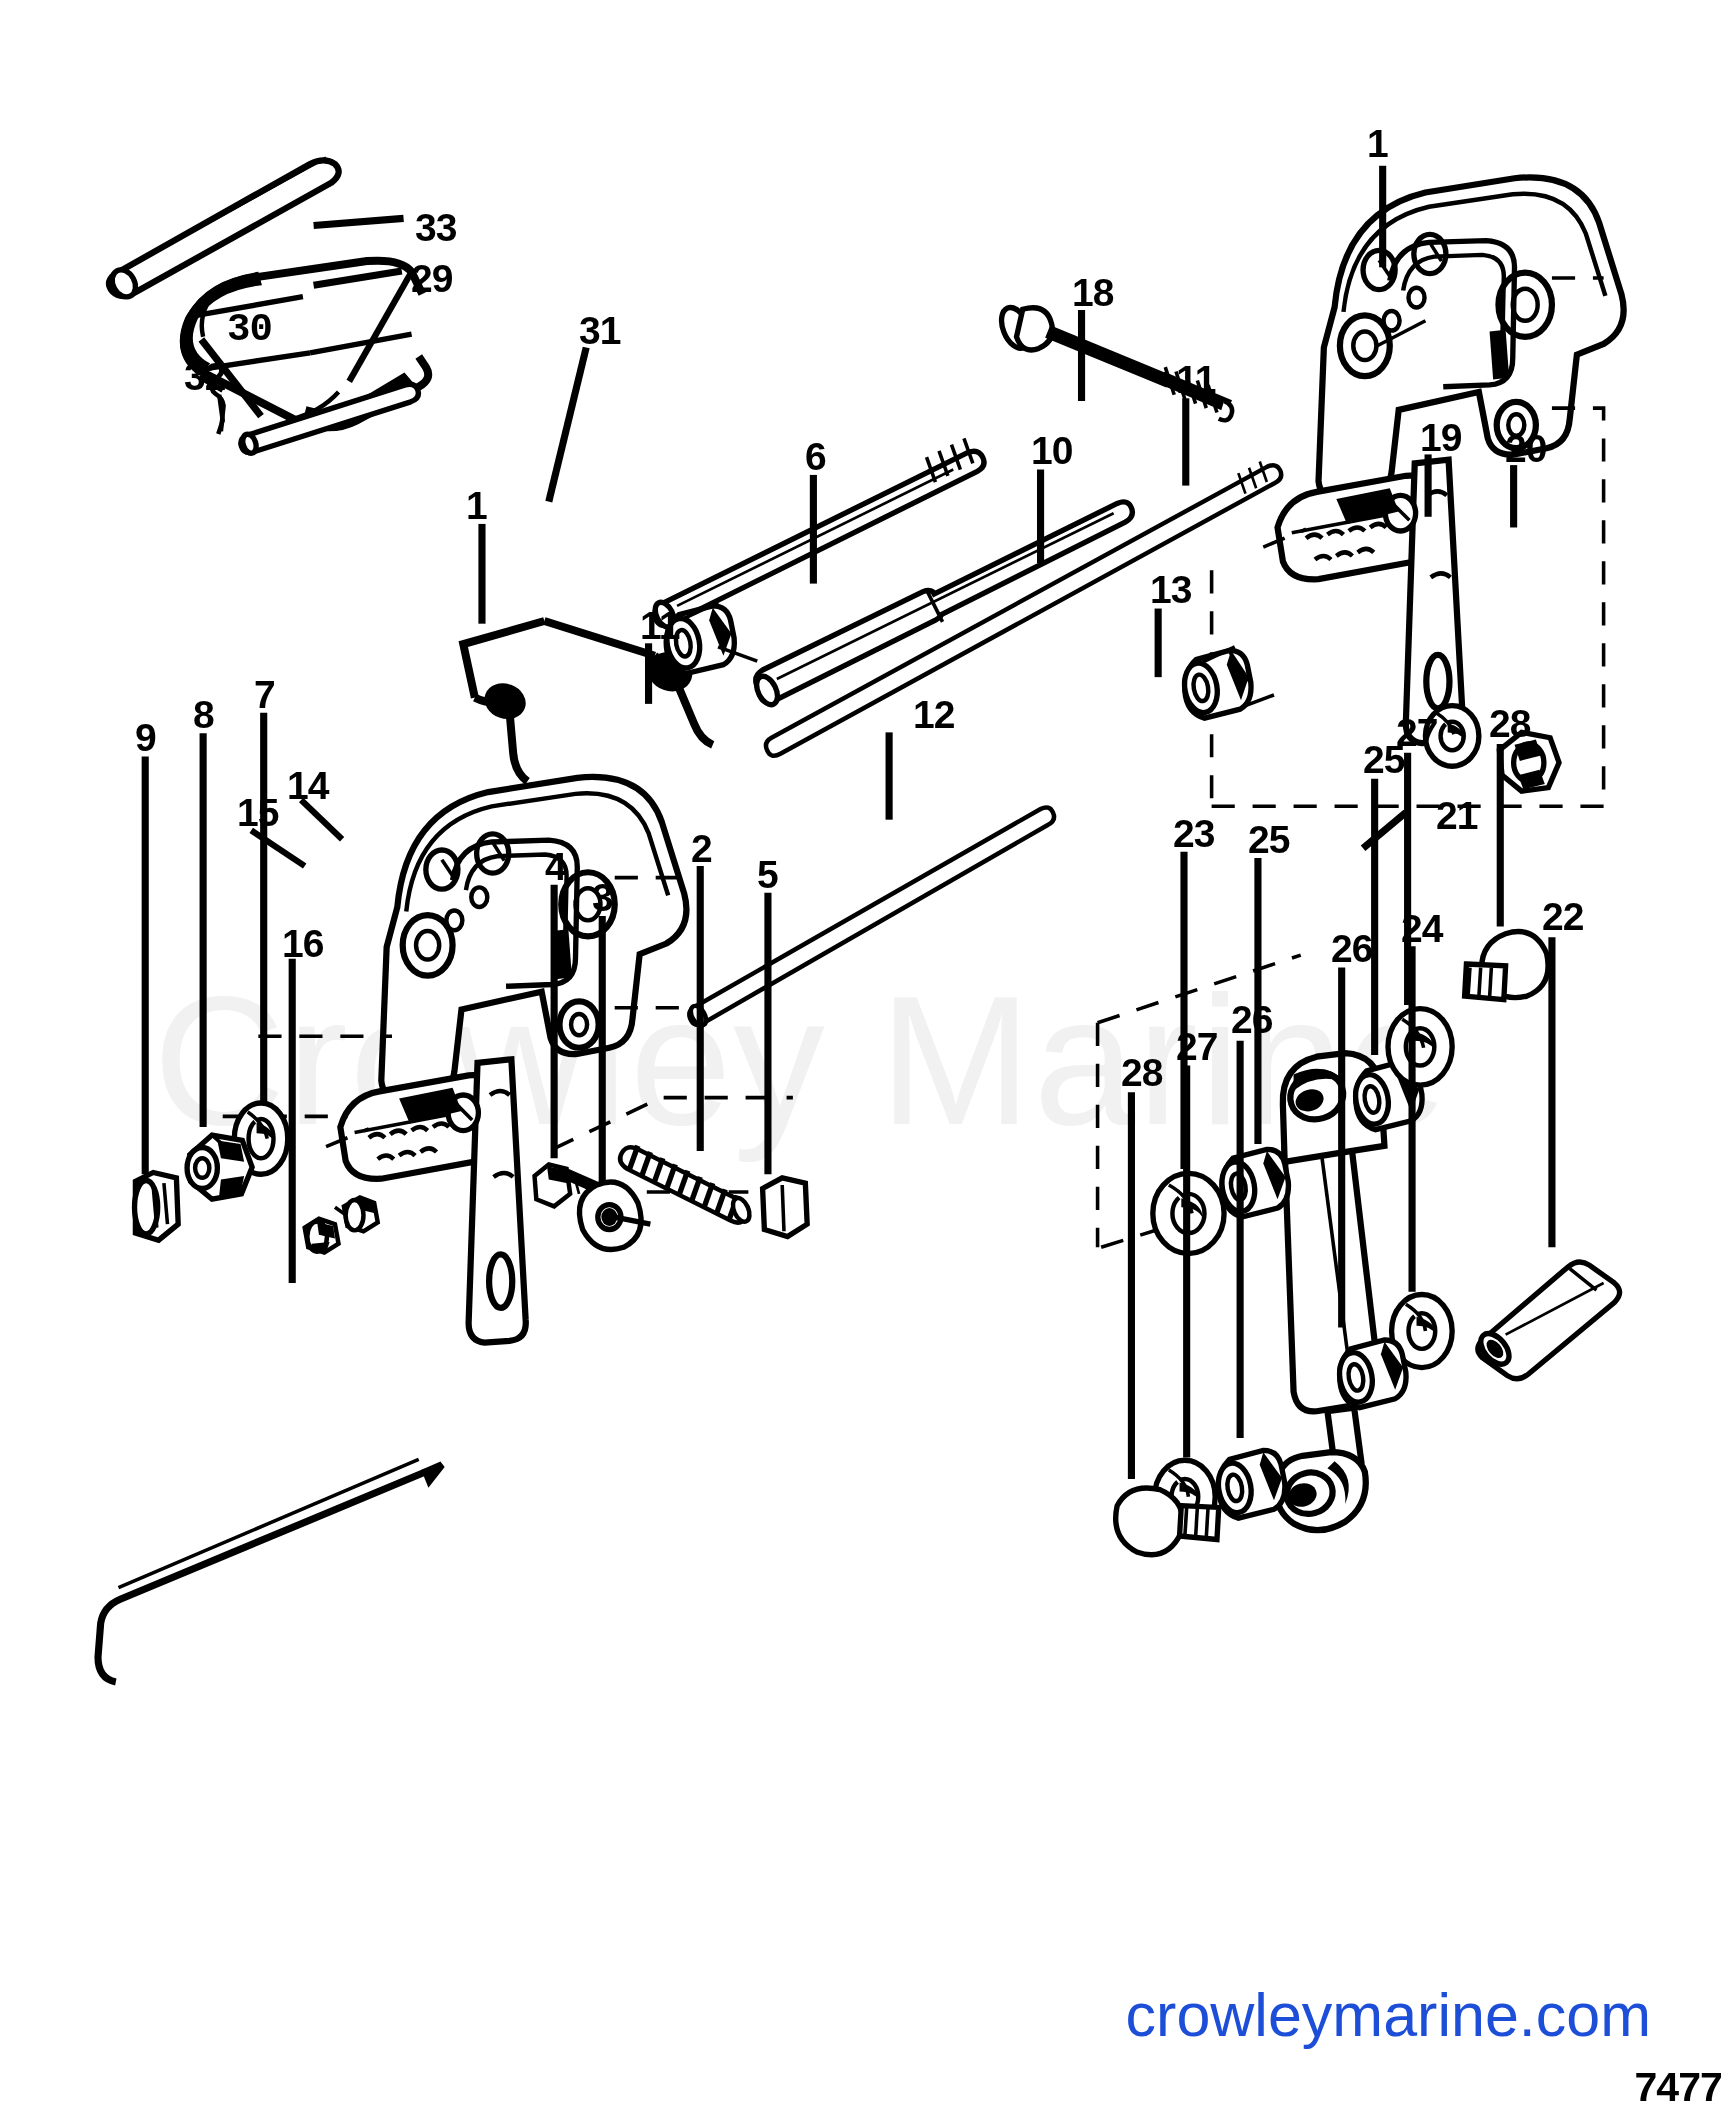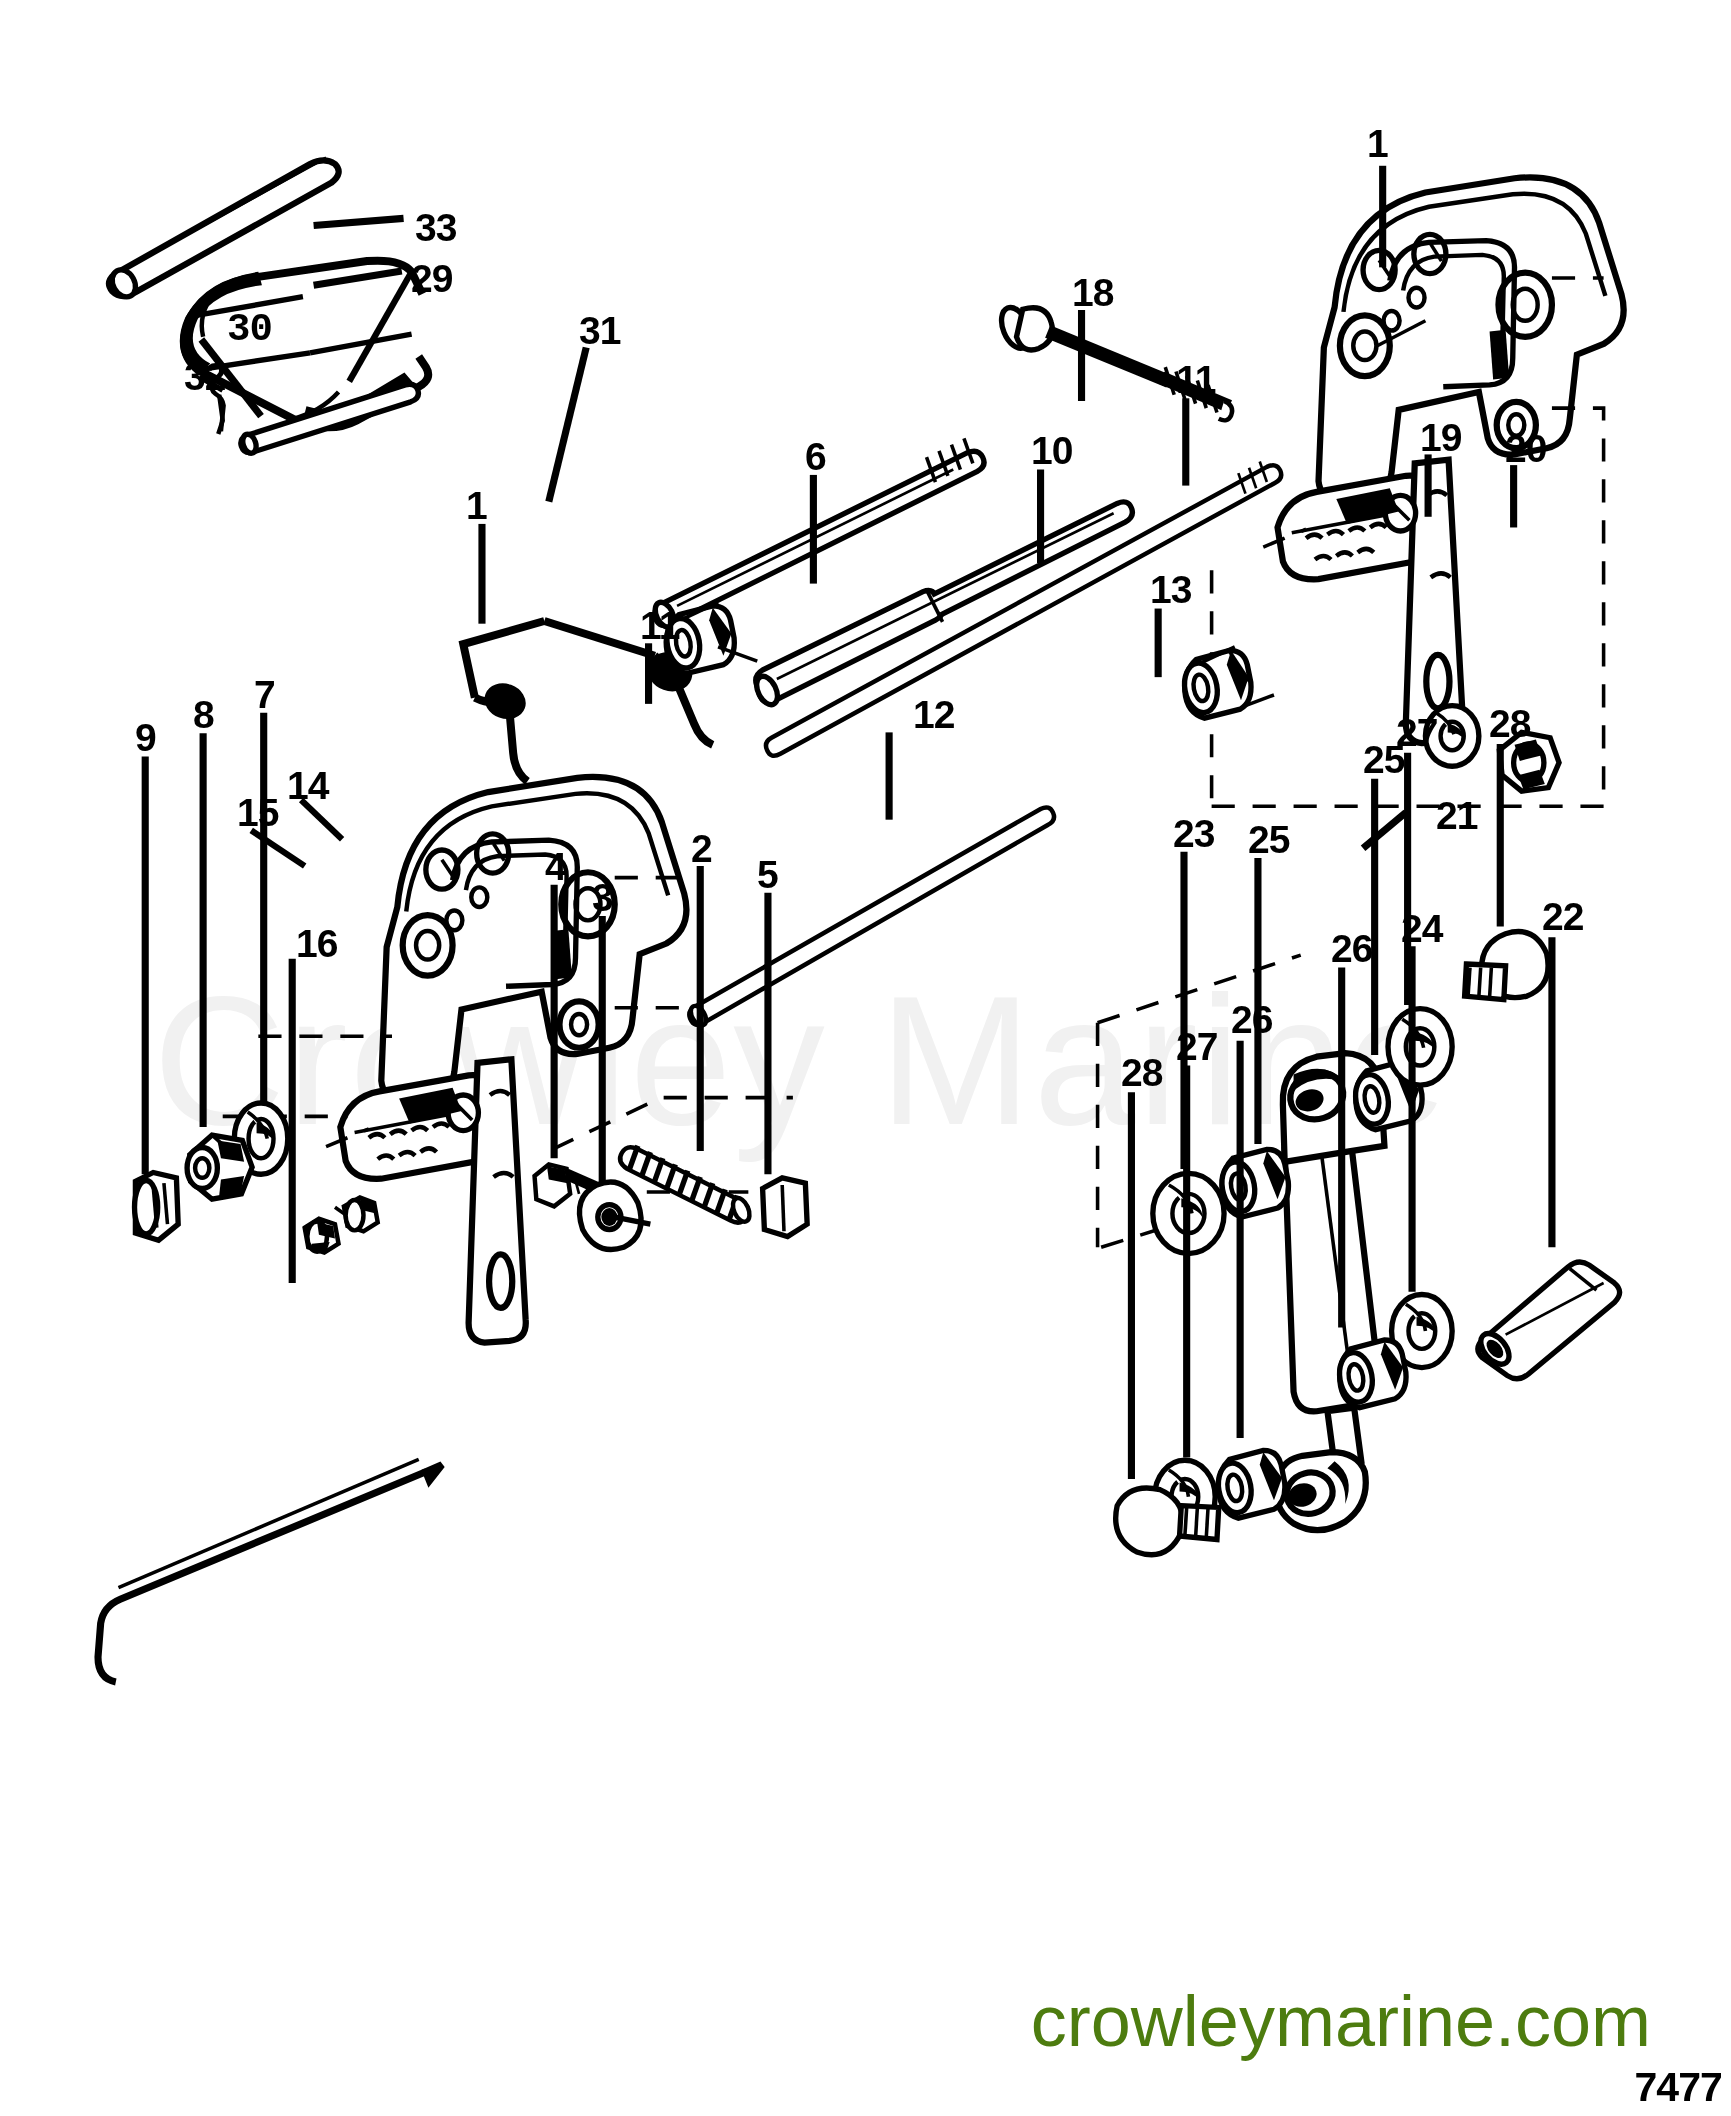--- a/index.html
+++ b/index.html
@@ -36,22 +36,22 @@
   #watermark-center {
     left: 153px;
     top: 955px;
     font-size: 183px;
     letter-spacing: 1.8px;
   }
   #footer-url {
     position: absolute;
     right: 80px;
     top: 1980px;
-    font-size: 72px;
-    color: #4d7c0f;
+    font-size: 61px;
+    color: #1d4ed8;
     font-family: "Liberation Sans", sans-serif;
     white-space: nowrap;
   }
   #figure-number {
     position: absolute;
     right: 9px;
     top: 2064px;
     font-size: 41px;
     font-weight: bold;
     color: #000;
@@ -685,21 +685,21 @@
   <div class="callout" style="left:287px;  top:766px;">14</div>
   <div class="callout" style="left:237px;  top:793px;">15</div>
   <div class="callout" style="left:1412px; top:796px;padding-left:24px;">21</div>
   <div class="callout" style="left:545px;  top:847px;">4</div>
   <div class="callout" style="left:592px;  top:878px;">3</div>
   <div class="callout" style="left:691px;  top:829px;">2</div>
   <div class="callout" style="left:757px;  top:855px;">5</div>
   <div class="callout" style="left:1542px; top:897px;">22</div>
   <div class="callout" style="left:1401px; top:909px;">24</div>
   <div class="callout" style="left:1331px; top:929px;">26</div>
-  <div class="callout" style="left:296px;  top:924px;">16</div>
+  <div class="callout" style="left:282px;  top:924px;">16</div>
   <div class="callout" style="left:1231px; top:1000px;">26</div>
   <div class="callout" style="left:1176px; top:1027px;">27</div>
   <div class="callout" style="left:1121px; top:1053px;">28</div>
 
   <div id="footer-url">crowleymarine.com</div>
   <div id="figure-number">7477</div>
 
 </div>
 
 

